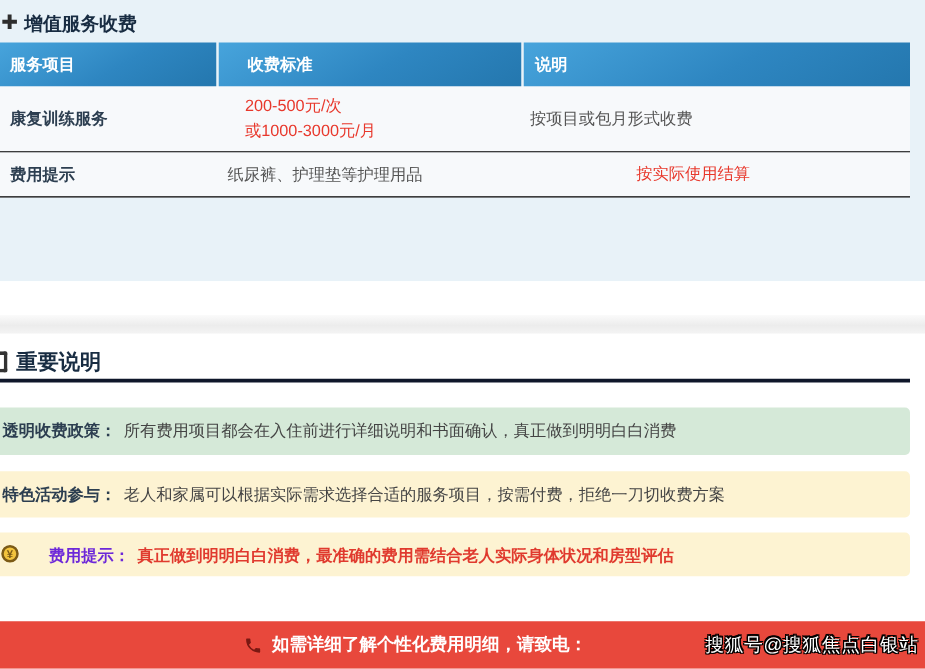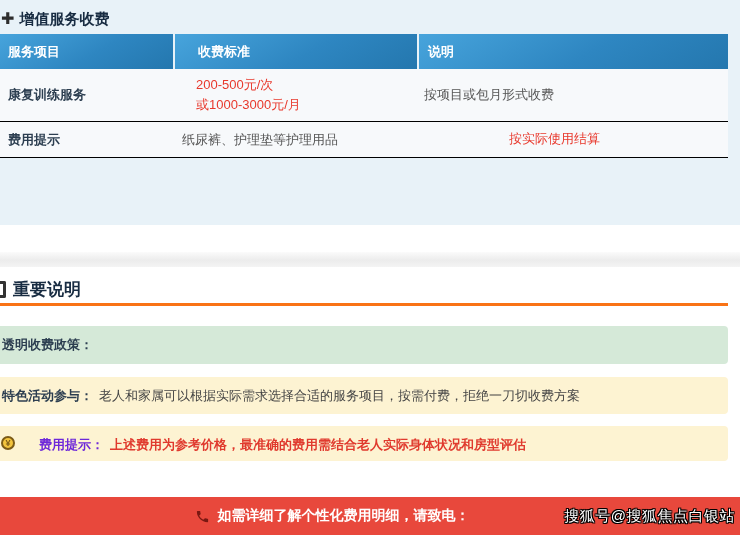--- a/index.html
+++ b/index.html
@@ -31,21 +31,21 @@
 
   
   .gap-white { height:27px; background:#fff; }
   .divider-band { height:15px;
     background:linear-gradient(180deg,#fbfbfb 0%,#ececec 55%,#f4f4f4 100%); }
 
   
   .notes-section { background:#fff; height:230px; padding-top:17px; }
   .notes-heading { display:flex; align-items:center; gap:7px; height:22px;
     font-size:17px; font-weight:bold; color:#182c42;
-    padding-bottom:9px; border-bottom:3px solid #f97316; margin-right:12px; }
+    padding-bottom:9px; border-bottom:3px solid #0f172a; margin-right:12px; }
   .doc-icon { width:6px; height:17px; border:3px solid #333; border-left:none;
     border-radius:0 2px 2px 0; background:#fff; flex:none; }
   .note-box { margin:0 12px 0 0; border-radius:0 4px 4px 0;
     padding:10px 10px 10px 2px; font-size:13px; color:#444; line-height:1.4;
     display:flex; align-items:flex-start; }
   .note-box .lbl { font-weight:bold; color:#2c3e50; margin-right:6px; flex:none; }
   .note-green { background:#d5e9d8; margin-top:20px; height:38px; }
   .note-yellow { background:#fdf3d2; margin-top:13px; height:37px; }
   .note-alert { background:#fdf3d2; margin-top:12px; height:35px; color:#e03a2e; }
   .note-alert .lbl { color:#6d28d9;margin-left:20px; }
@@ -102,31 +102,32 @@
   <div class="divider-band"></div>
 
   <section class="notes-section">
     <div class="notes-heading">
       <span class="doc-icon"></span>
       <span>重要说明</span>
     </div>
 
     <div class="note-box note-green">
       <span class="lbl">透明收费政策：</span>
+      <span class="txt">所有费用项目都会在入住前进行详细说明和书面确认，真正做到明明白白消费</span>
     </div>
 
     <div class="note-box note-yellow">
       <span class="lbl">特色活动参与：</span>
       <span class="txt">老人和家属可以根据实际需求选择合适的服务项目，按需付费，拒绝一刀切收费方案</span>
     </div>
 
     <div class="note-box note-alert">
       <span class="coin-icon">¥</span>
       <span class="lbl">费用提示：</span>
-      <span class="txt">上述费用为参考价格，最准确的费用需结合老人实际身体状况和房型评估</span>
+      <span class="txt">真正做到明明白白消费，最准确的费用需结合老人实际身体状况和房型评估</span>
     </div>
   </section>
 
   <footer class="phone-banner">
     <span class="phone-icon">
       <svg width="15" height="15" viewBox="0 0 24 24" fill="#7a1812">
         <path d="M6.62 10.79a15.05 15.05 0 0 0 6.59 6.59l2.2-2.2a1 1 0 0 1 1.01-.24 11.36 11.36 0 0 0 3.58.57 1 1 0 0 1 1 1V20a1 1 0 0 1-1 1A17 17 0 0 1 3 4a1 1 0 0 1 1-1h3.5a1 1 0 0 1 1 1 11.36 11.36 0 0 0 .57 3.58 1 1 0 0 1-.25 1.01l-2.2 2.2z"></path>
       </svg>
     </span>
     <span class="banner-text">如需详细了解个性化费用明细，请致电：</span>

